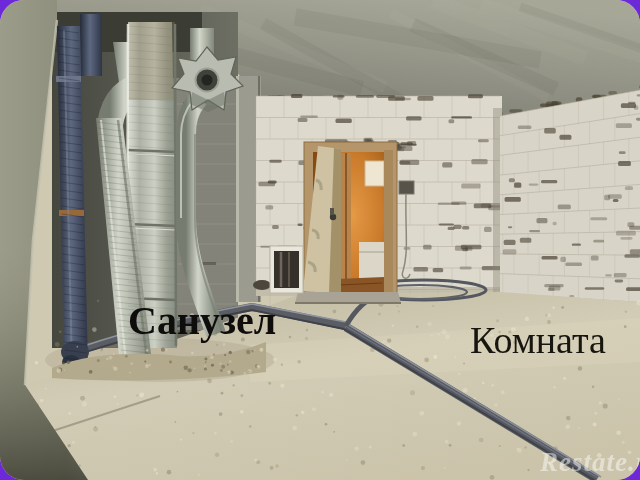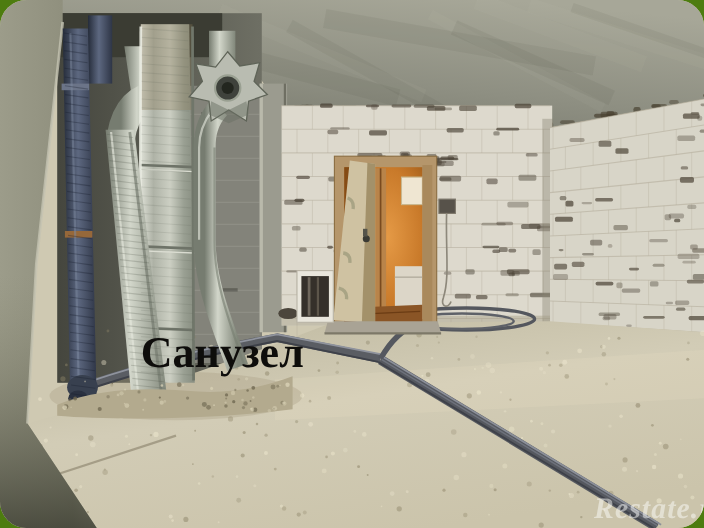--- a/index.html
+++ b/index.html
@@ -1,16 +1,16 @@
 <!DOCTYPE html>
 <html><head>
 <meta charset="utf-8">
 <style>
   html,body{margin:0;padding:0;background:#fff;}
-  .page{position:relative;width:640px;height:480px;background:#4d7c0f;overflow:hidden;
+  .page{position:relative;width:640px;height:480px;background:#6d28d9;overflow:hidden;
         font-family:"Liberation Serif", serif;}
   .photo{position:absolute;inset:0;border-radius:24px;overflow:hidden;background:#cfc9b2;}
   .photo svg{position:absolute;left:0;top:0;}
   .lbl{position:absolute;white-space:nowrap;}
   .lbl-bathroom{left:128px;top:297px;font-size:40px;font-weight:700;color:#0e0d0b;}
   .lbl-room{left:470px;top:318px;font-size:38px;font-weight:400;color:#17150f;}
   .lbl-kitchen{left:134px;top:418px;font-size:35px;font-weight:400;color:#1c1a14;}
   .watermark{position:absolute;left:540px;top:447px;font-size:27px;font-weight:700;
              font-style:italic;letter-spacing:1px;color:rgba(252,252,250,.5);white-space:nowrap;}
 </style>
@@ -940,15 +940,16 @@
             <circle cx="205.42049723863602" cy="368.98955821990967" r="1.5848880767822267" fill="#6e6750" opacity="0.6436516761779786"></circle>
             <circle cx="228.2550184726715" cy="371.5893774032593" r="0.8460163116455077" fill="#d9d2b6" opacity="0.7330775022506715"></circle>
             <circle cx="211.82174968719482" cy="357.25390243530273" r="2.0199630737304686" fill="#d9d2b6" opacity="0.5010402798652649"></circle>
             <circle cx="258.07417380809784" cy="366.2169380187988" r="1.3265579223632813" fill="#d9d2b6" opacity="0.5979831801727414"></circle>
             <circle cx="249.77963137626648" cy="371.1578722000122" r="2.0985897064208983" fill="#d9d2b6" opacity="0.5465811848640443"></circle>
           </g>
     </g>
   </svg>
 
   <div class="lbl lbl-bathroom">Санузел</div>
+  <div class="lbl lbl-room">Комната</div>
   <div class="watermark">Restate.ru</div>
  </div>
 </div>
 
 </body></html>

